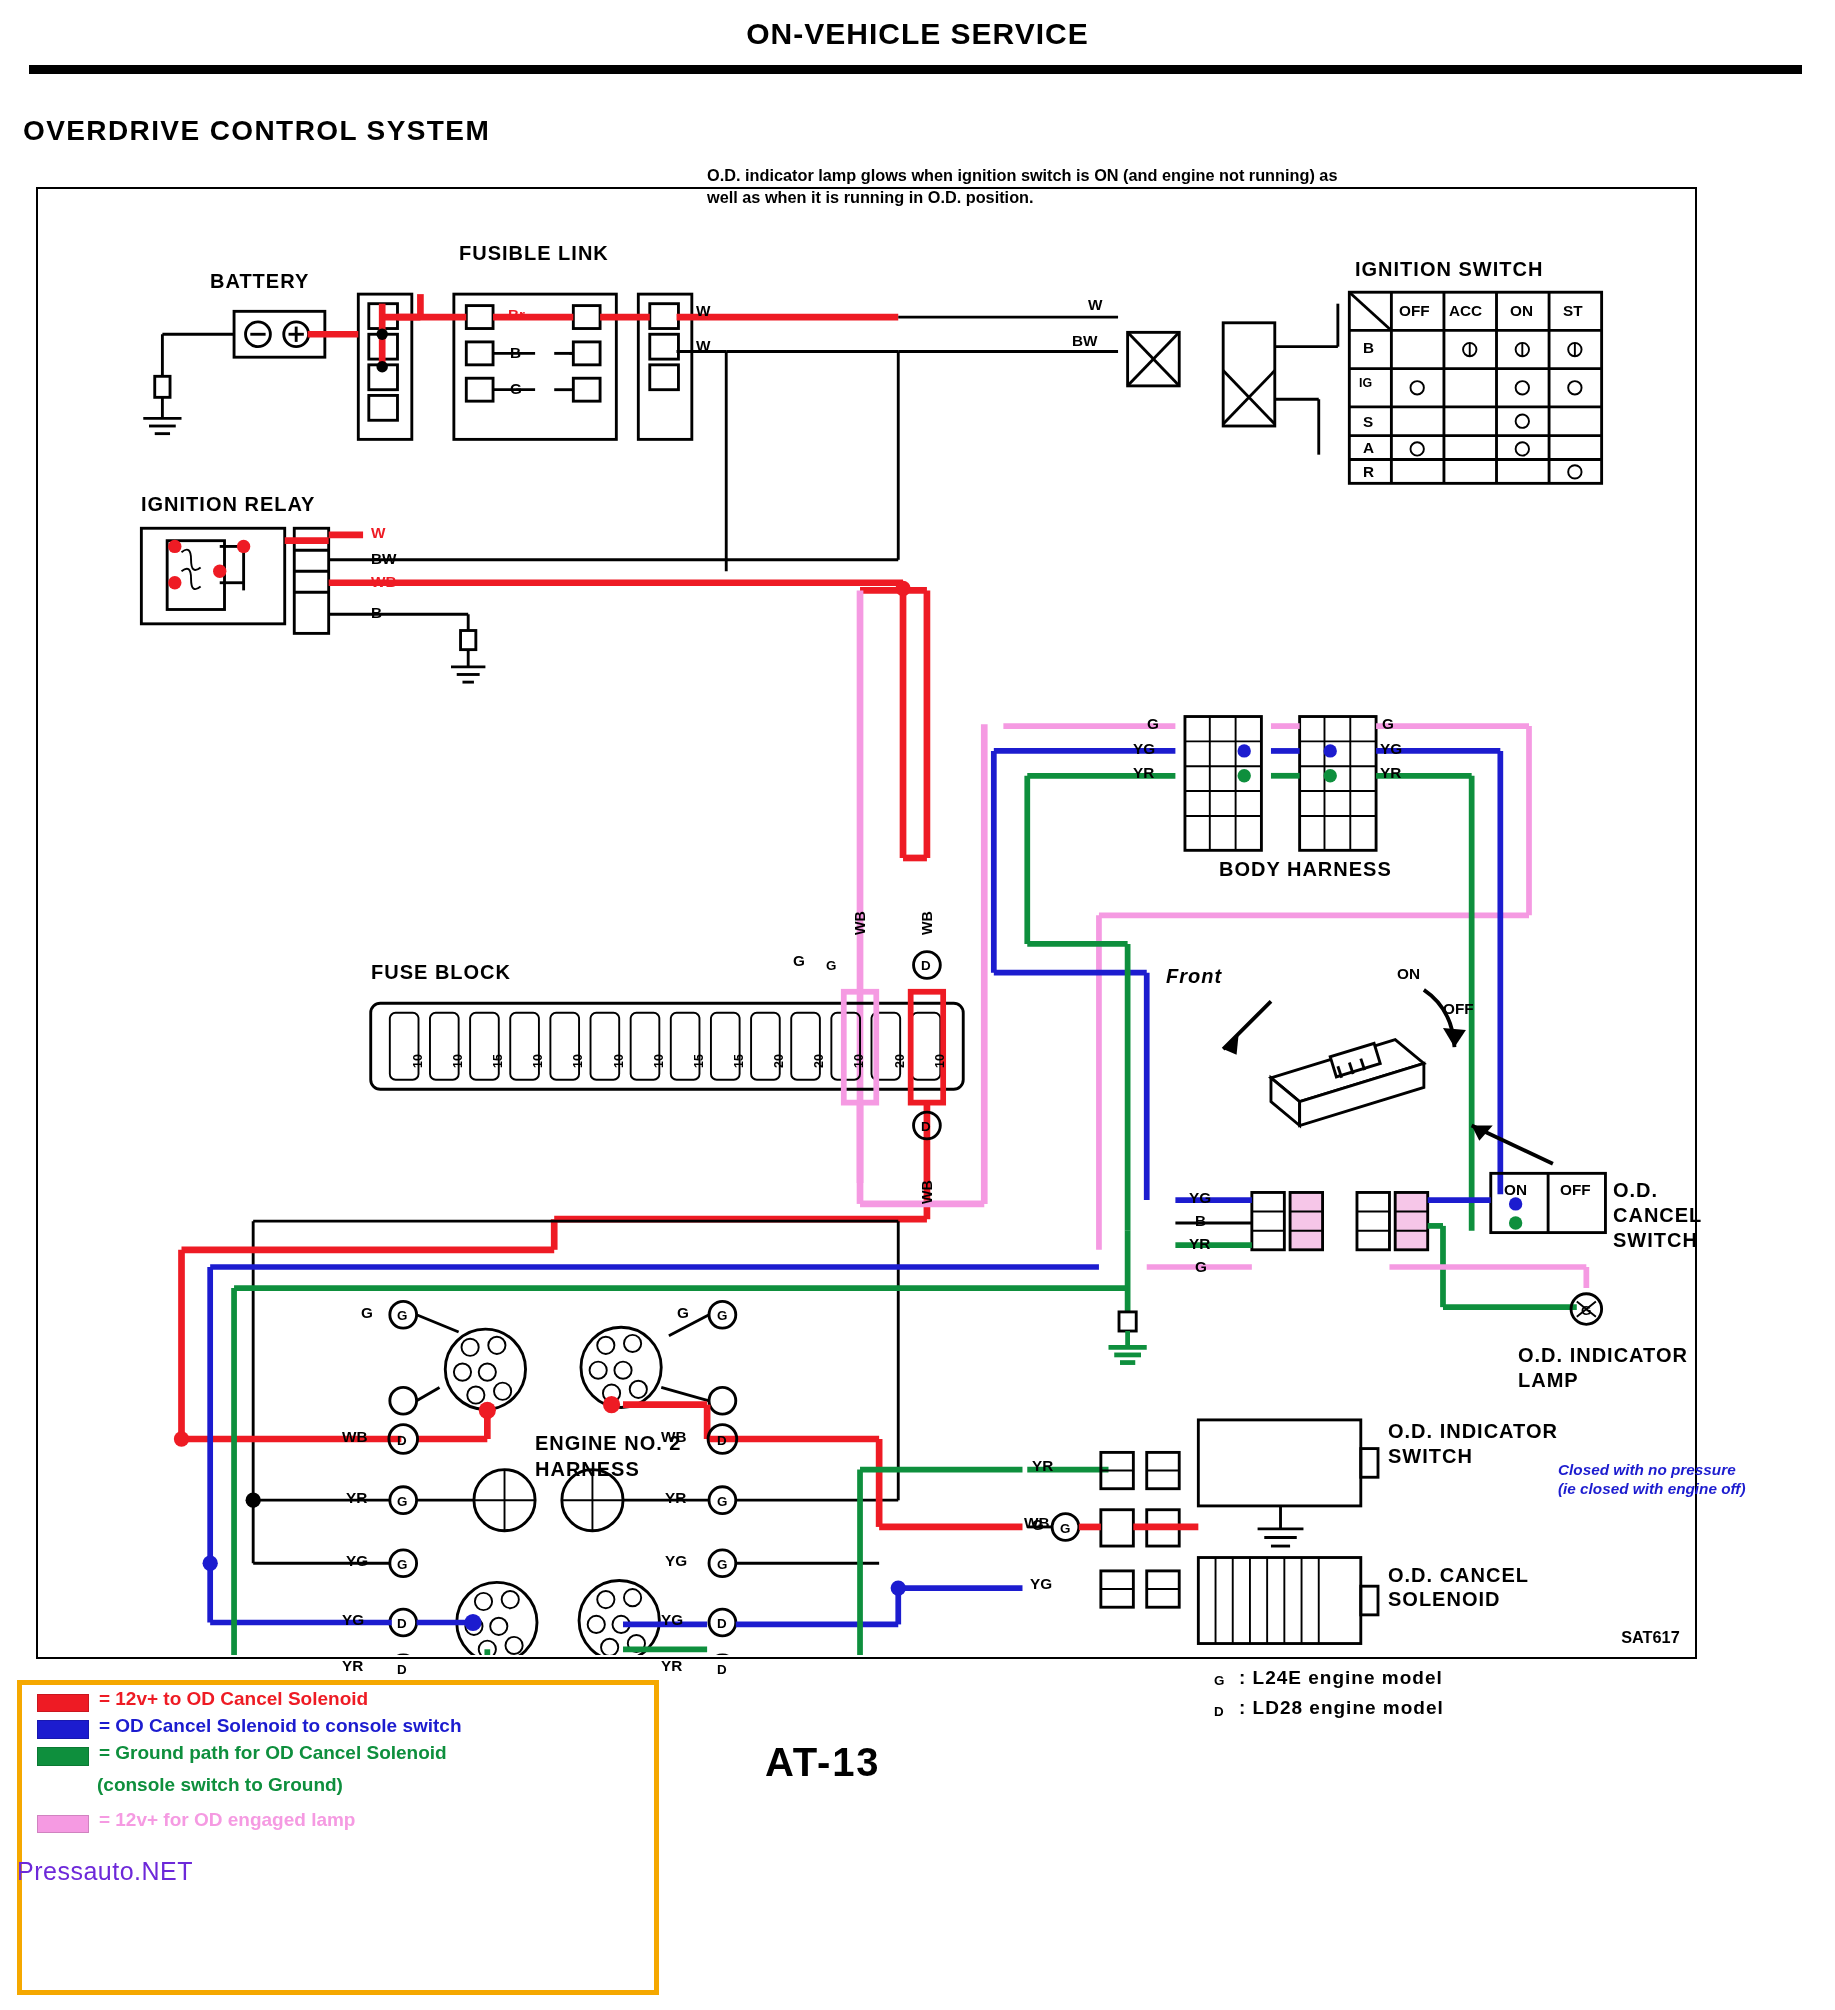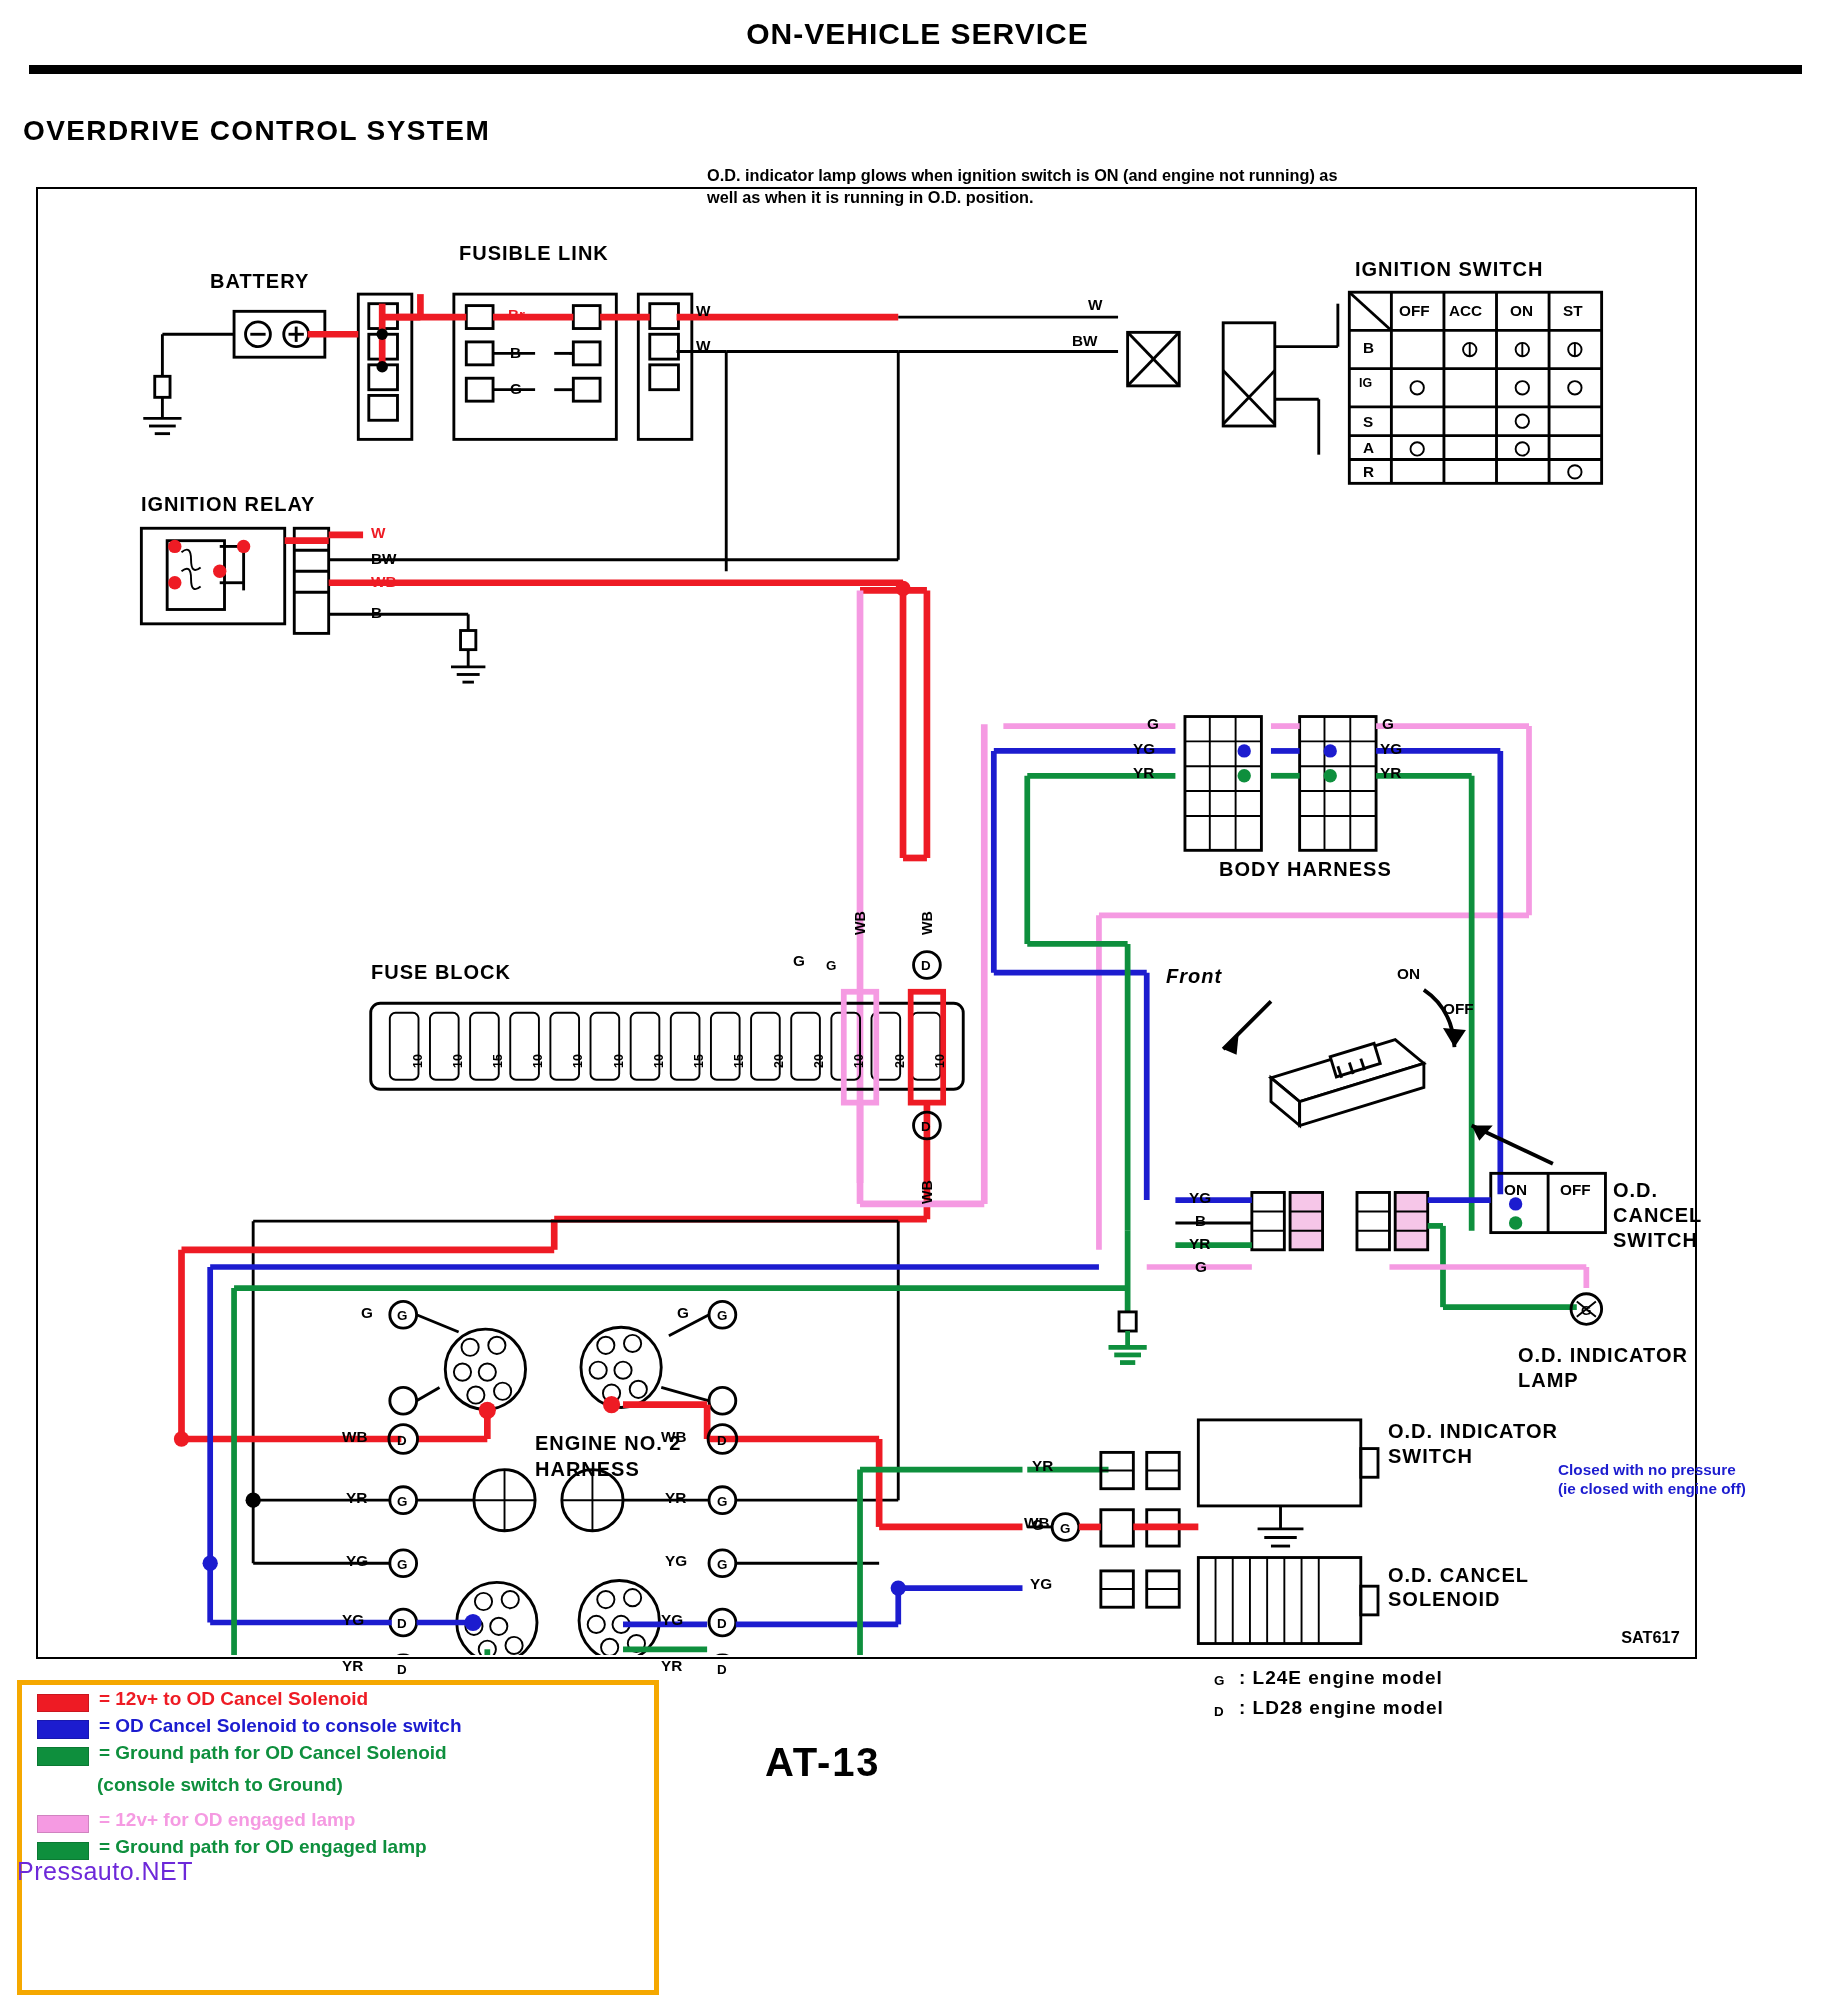--- a/index.html
+++ b/index.html
@@ -52,21 +52,21 @@
 
   #page-number {
     position:absolute; left:765px; top:1740px; font-size:40px; font-weight:bold; letter-spacing:1.9px;
   }
   #watermark {
     position:absolute; left:17px; top:1857px; font-size:25px; font-weight:normal;
     color:#6d28d9; letter-spacing:0.5px;
   }
   #sat-code { position:absolute; right:15.3px; bottom:9.6px; font-size:16.3px; font-weight:bold; }
 
-  .mono-note { font-size:15.3px; font-weight:bold; color:#1c1ccf; line-height:1.25; }
+  .mono-note { font-size:15.3px; font-weight:bold; color:#1c1ccf; line-height:1.25;font-style:italic; }
 </style>
 </head>
 <body>
 
 <div id="header-title">ON-VEHICLE SERVICE</div>
 <div id="header-rule"></div>
 <div id="section-title">OVERDRIVE CONTROL SYSTEM</div>
 
 <div id="diagram-frame">
 
@@ -716,21 +716,17 @@
     <div class="sw" style="background:#0e8f3d;"></div>
     <div class="legend-text" style="color:#0e8f3d;">= Ground path for OD Cancel Solenoid</div>
   </div>
   <div class="legend-cont" style="color:#0e8f3d;">(console switch to Ground)</div>
 
   <div class="legend-row" style="margin-top:13.4px;">
     <div class="sw" style="background:#f59ae2;"></div>
     <div class="legend-text" style="color:#f59ae2;">= 12v+ for OD engaged lamp</div>
   </div>
 
-  <div class="legend-row">
-    <div class="sw" style="background:#0e8f3d;"></div>
-    <div class="legend-text" style="color:#0e8f3d;">= Ground path for OD engaged lamp</div>
-  </div>
 </div>
 
 <div id="page-number">AT-13</div>
 <div id="watermark">Pressauto.NET</div>
 
 
 </body></html>

